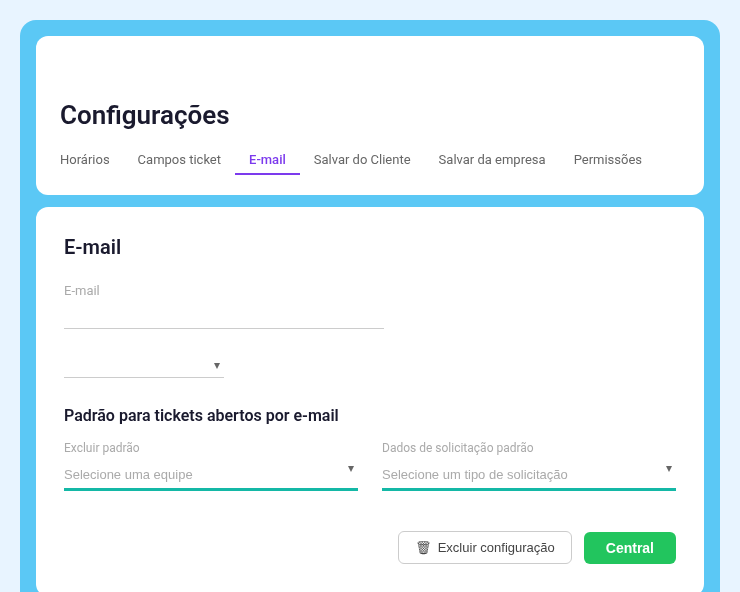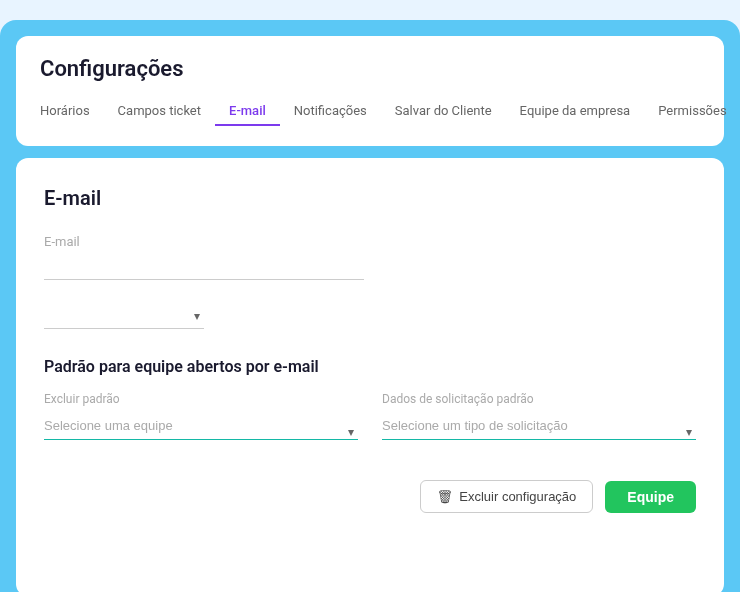--- a/index.html
+++ b/index.html
@@ -21,24 +21,25 @@
       display: flex;
       flex-direction: column;
       gap: 12px;
     }
     .card {
       background: #ffffff;
       border-radius: 12px;
       padding: 20px 24px;
     }
     .card-title {
-      font-size: 22px;
+      font-size: 26px;
       font-weight: 600;
       color: #1a1a2e;
       margin-bottom: 16px;
+      margin-top: 44px;
     }
     .nav-tabs {
       display: flex;
       gap: 0;
       flex-wrap: nowrap;
       border-bottom: none;
     }
     .nav-tab {
       padding: 6px 14px;
       font-size: 13px;
@@ -134,23 +135,23 @@
       gap: 24px;
     }
     .select-group label {
       font-size: 12px;
       color: #aaa;
       display: block;
       margin-bottom: 6px;
     }
     .styled-select-wrapper {
       position: relative;
-      border-bottom: 1px solid #14b8a6;
-      display: flex;
-      align-items: flex-end;
+      border-bottom: 3px solid #14b8a6;
+      display: flex;
+      align-items: flex-start;
     }
     .styled-select {
       appearance: none;
       border: none;
       outline: none;
       background: transparent;
       width: 100%;
       padding: 6px 24px 6px 0;
       font-size: 13px;
       color: #aaa;
@@ -200,23 +201,22 @@
 <body>
 
 <div class="outer-container">
 
   <div class="card">
     <div class="card-title">Configurações</div>
     <nav class="nav-tabs">
       <a class="nav-tab">Horários</a>
       <a class="nav-tab">Campos ticket</a>
       <a class="nav-tab active">E-mail</a>
-      <a class="nav-tab">Notificações</a>
       <a class="nav-tab">Salvar do Cliente</a>
-      <a class="nav-tab">Equipe da empresa</a>
+      <a class="nav-tab">Salvar da empresa</a>
       <a class="nav-tab">Permissões</a>
 
     </nav>
   </div>
 
   <div class="form-card">
     <div class="form-section-title">E-mail</div>
 
     <div class="form-group">
       <label class="form-label">E-mail</label>
@@ -228,21 +228,21 @@
         <select class="protocol-select">
           <option value=""></option>
           <option value="imap">IMAP</option>
           <option value="pop3">POP3</option>
           <option value="smtp">SMTP</option>
         </select>
         <span class="protocol-chevron">▾</span>
       </div>
     </div>
 
-    <div class="section-subtitle">Padrão para equipe abertos por e-mail</div>
+    <div class="section-subtitle">Padrão para tickets abertos por e-mail</div>
 
     <div class="two-col">
 
       <div class="select-group">
         <label>Excluir padrão</label>
         <div class="styled-select-wrapper">
           <select class="styled-select">
             <option value="">Selecione uma equipe</option>
           </select>
           <span class="select-chevron">▾</span>
@@ -258,17 +258,17 @@
           <span class="select-chevron">▾</span>
         </div>
       </div>
     </div>
 
     <div class="form-actions">
       <button class="btn-delete">
         <span class="trash-icon">🗑</span>
         <span>Excluir configuração</span>
       </button>
-      <button class="btn-save">Equipe</button>
+      <button class="btn-save">Central</button>
     </div>
   </div>
 
 </div>
 
 </body></html>

